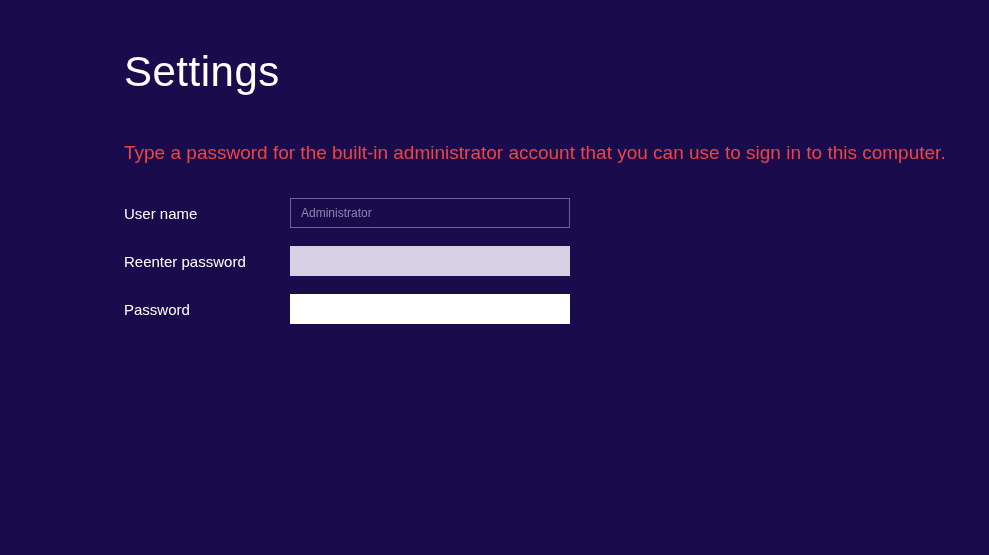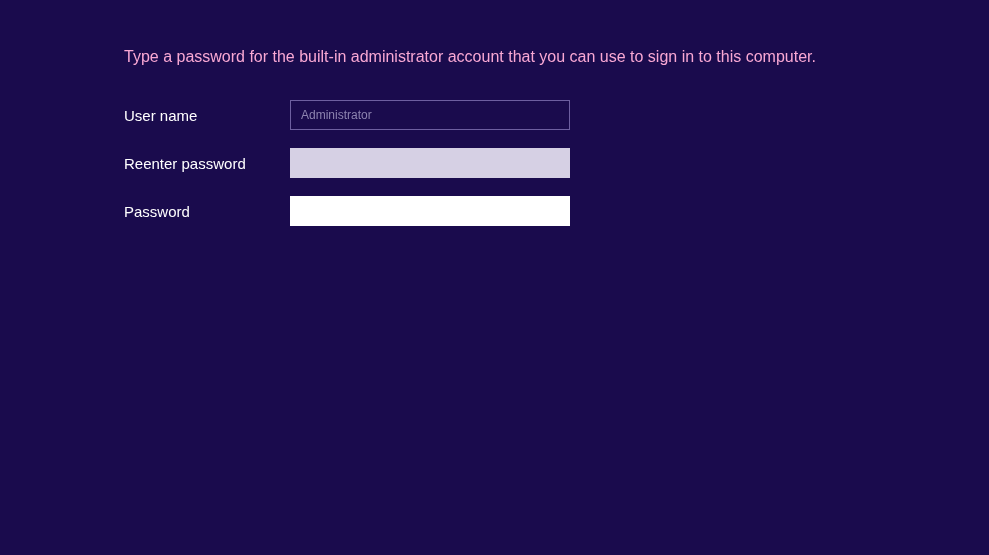--- a/index.html
+++ b/index.html
@@ -21,24 +21,24 @@
       padding-top: 48px;
     }
     .page-title {
       font-size: 42px;
       font-weight: 300;
       letter-spacing: 0.5px;
       margin-bottom: 46px;
       color: #ffffff;
     }
     .instruction {
-      font-size: 16px;
+      font-size: 19px;
       font-weight: 400;
       margin-bottom: 34px;
-      color: #f9a8d4;
+      color: #ef4444;
     }
     .form-row {
       display: flex;
       align-items: center;
       margin-bottom: 18px;
       height: 30px;
     }
     .field-label {
       width: 166px;
       font-size: 15px;
@@ -72,20 +72,21 @@
       outline: none;
     }
     .password-input.inactive {
       background-color: #d6d0e4;
     }
   </style>
 </head>
 <body>
 
 <div class="container">
+  <h1 class="page-title">Settings</h1>
 
   <p class="instruction">Type a password for the built-in administrator account that you can use to sign in to this computer.</p>
 
   <div class="form-row">
     <label class="field-label">User name</label>
     <input type="text" class="text-input readonly" readonly="" value="Administrator" style="">
   </div>
 
   <div class="form-row">
     <label class="field-label">Reenter password</label>

